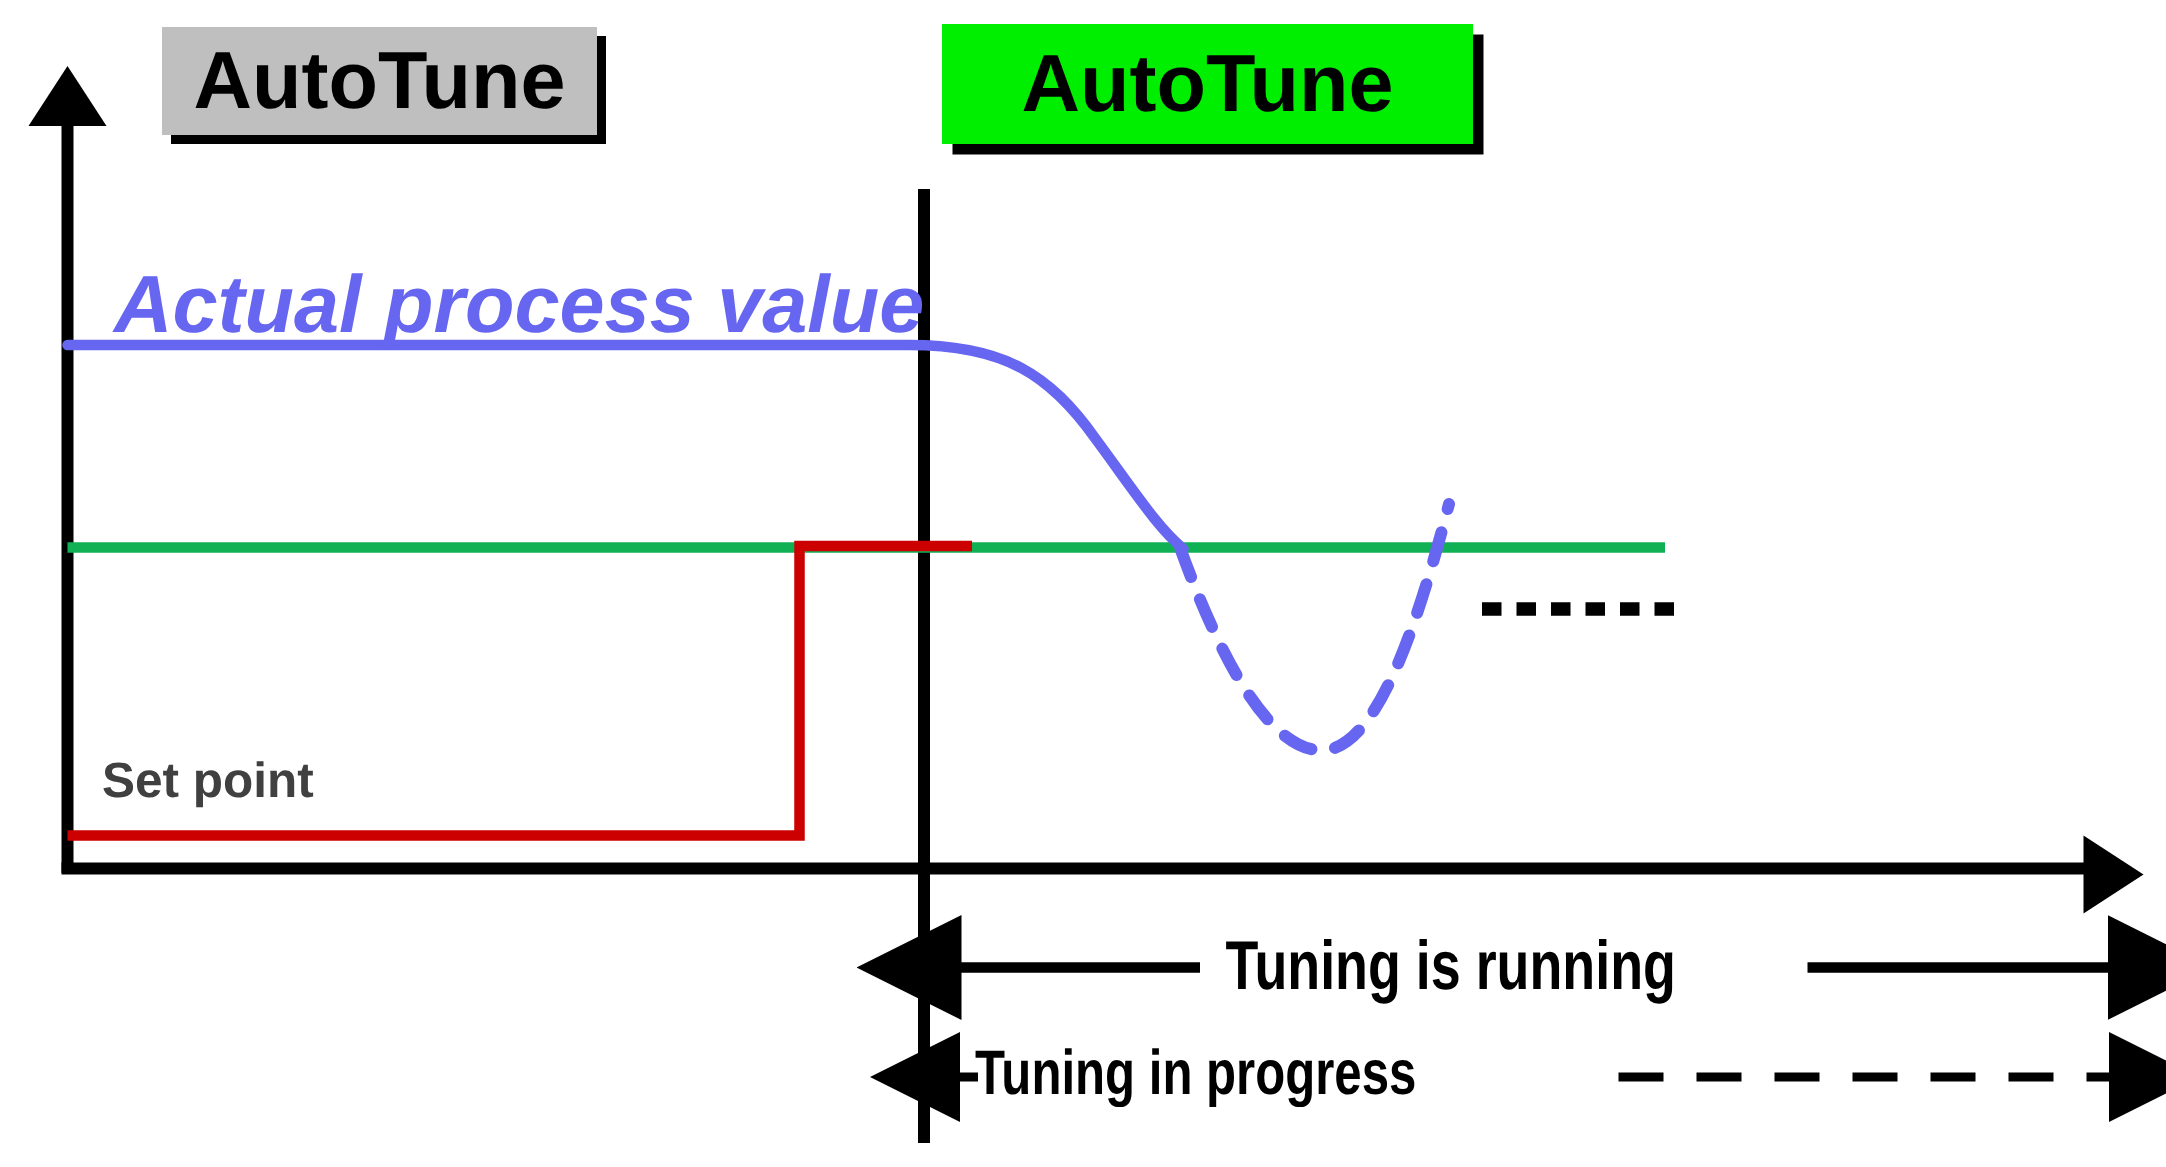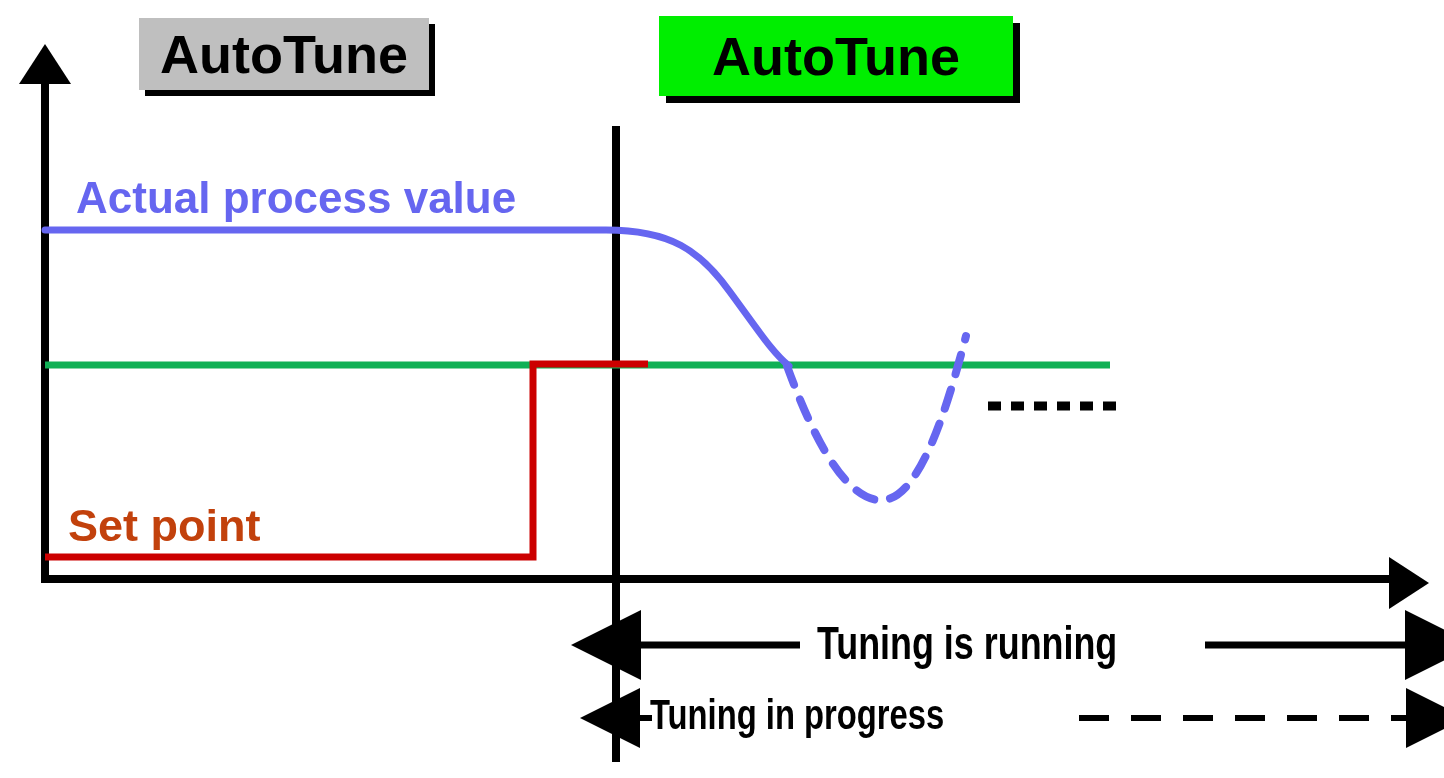--- a/index.html
+++ b/index.html
@@ -26,21 +26,20 @@
   }
   .btn {
     position: absolute;
     display: flex;
     align-items: center;
     justify-content: center;
     font-weight: bold;
     color: #000000;
     letter-spacing: 0px;
     box-sizing: border-box;
-    margin-left: 31px;
   }
   #autotune-idle {
     left: 108px;
     top: 18px;
     width: 290px;
     height: 72px;
     background: #bfbfbf;
     font-size: 54px;
     box-shadow: 6px 6px 0 0 #000000;
   }
@@ -55,34 +54,35 @@
   }
   .lbl {
     position: absolute;
     font-weight: bold;
     white-space: nowrap;
     line-height: 1;
   }
   #label-actual {
     left: 76px;
     top: 176px;
-    font-size: 44px;
+    font-size: 54px;
     color: #6666f0;
+    font-style: italic;
   }
   #label-future {
     left: 70px;
     top: 294px;
     font-size: 43px;
     color: #10b055;
   }
   #label-setpoint {
     left: 68px;
     top: 503px;
-    font-size: 45px;
-    color: #c2410c;
+    font-size: 33px;
+    color: #404040;
     text-align: center;
   }
   .annot {
     position: absolute;
     font-weight: bold;
     white-space: nowrap;
     color: #000000;
     line-height: 1;
     transform: scaleX(0.78);
     transform-origin: left center;

